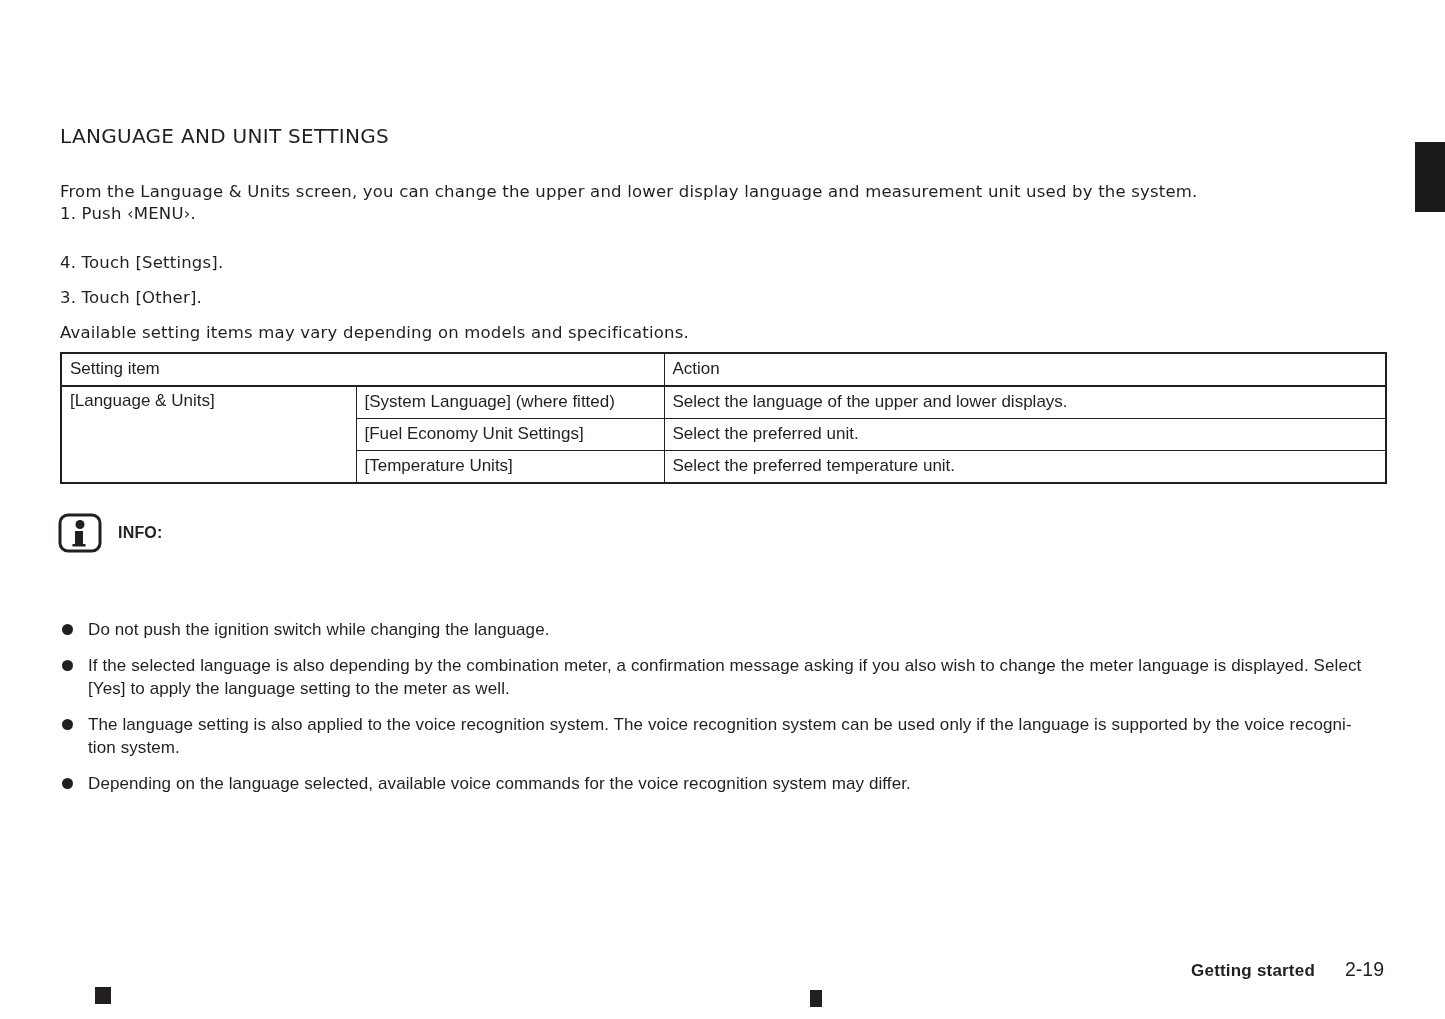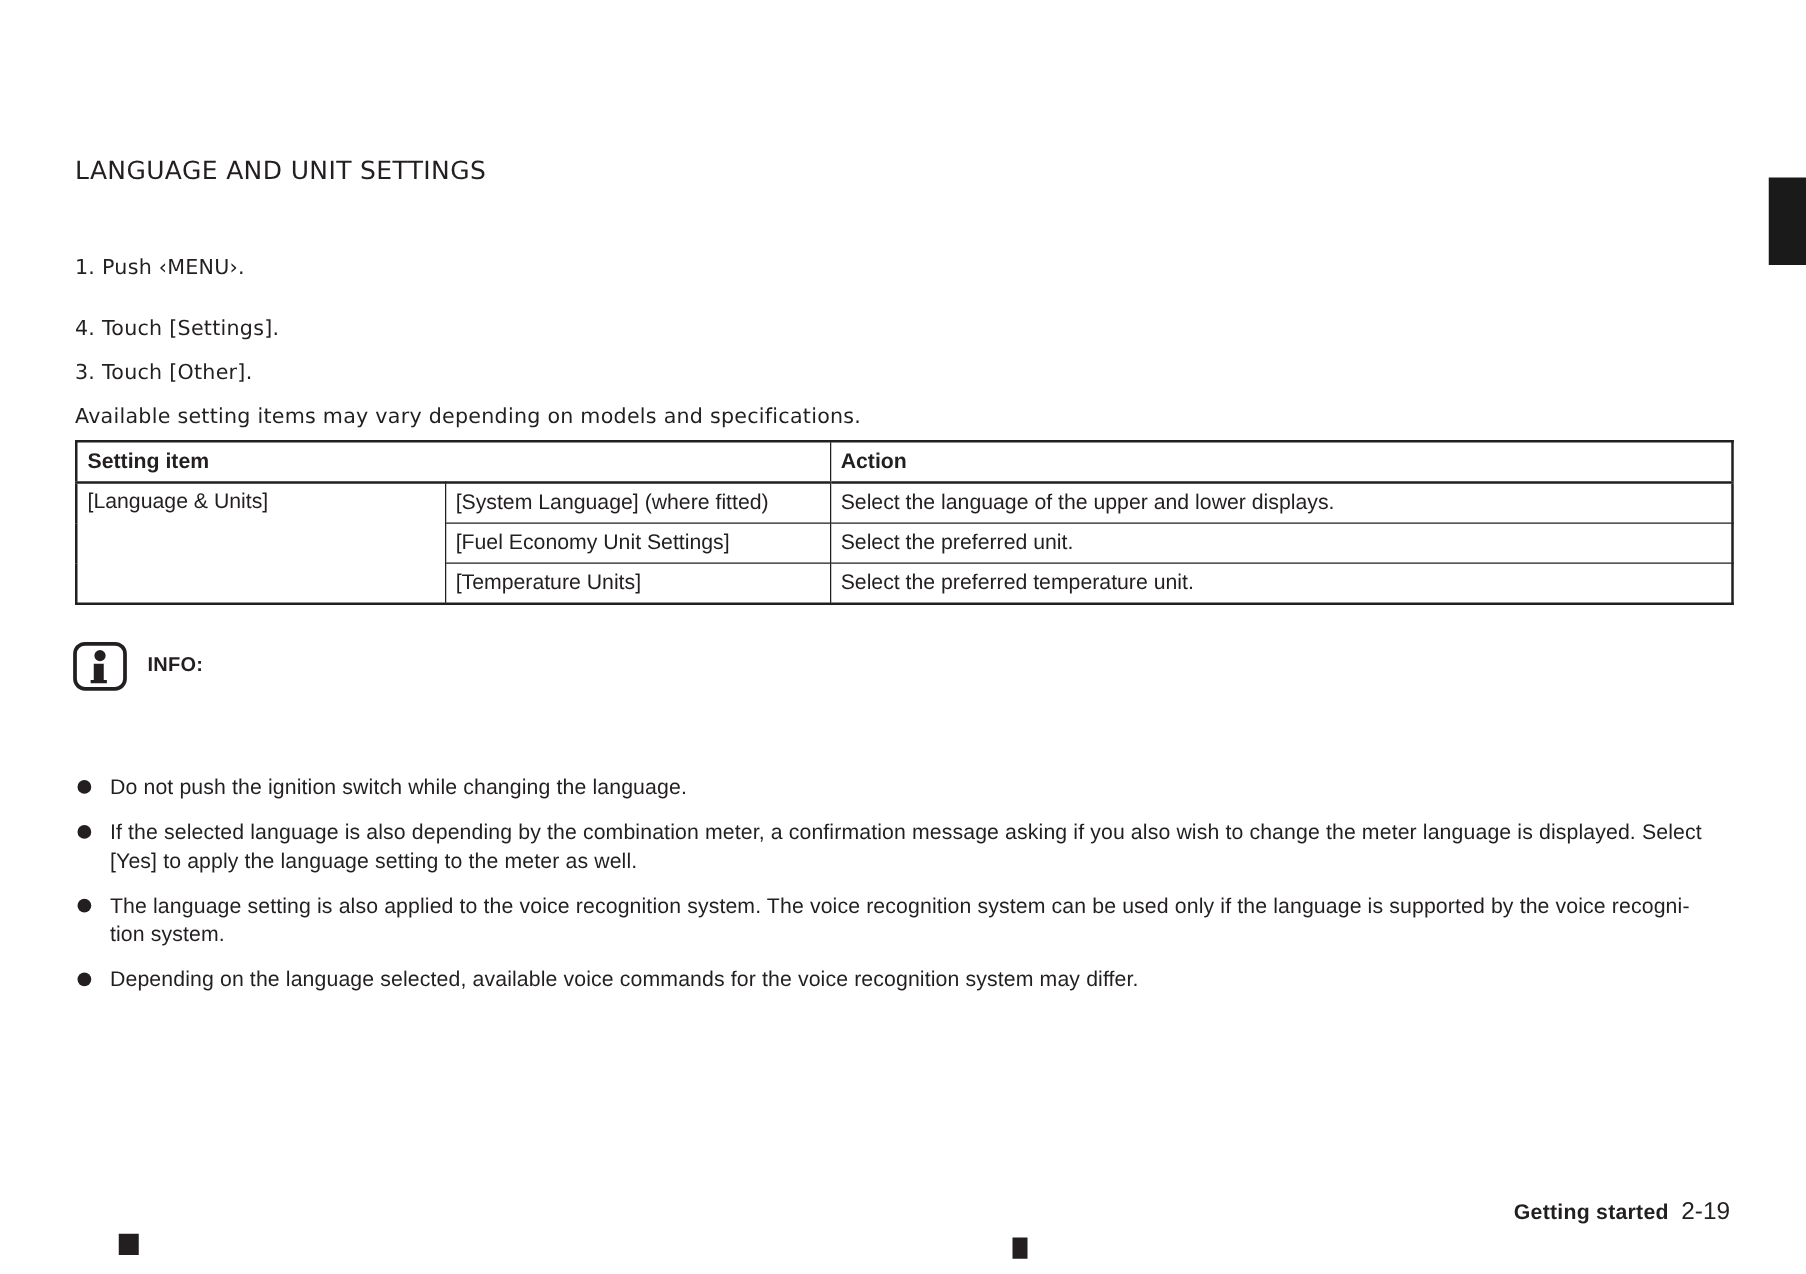--- a/index.html
+++ b/index.html
@@ -52,21 +52,21 @@
   }
   table.settings td {
     border: 1.5px solid #231f20;
     padding: 3px 8px 4px 8px;
     height: 24px;
     vertical-align: middle;
     overflow: hidden;
     white-space: nowrap;
   }
   table.settings { border: 2.5px solid #231f20; }
-  table.settings .hdr td { font-weight: 700; border-bottom-width: 2px; }
+  table.settings .hdr td { font-weight: 400; border-bottom-width: 2px; }
   table.settings .group-cell { vertical-align: top; padding-top: 4px; }
   .col-group   { width: 295px; }
   .col-setting { width: 308px; }
   .col-action  { width: 722px; }
 
   
   .info-head {
     position: absolute;
     left: 58px; top: 513px;
     display: flex;
@@ -111,21 +111,21 @@
   
   .footer {
     position: absolute;
     right: 61px; top: 958px;
     font-size: 17px;
     color: #231f20;
     display: flex;
     align-items: baseline;
   }
   .footer .chapter { font-weight: 700; letter-spacing: 0.2px; }
-  .footer .pagenum { font-weight: 400; font-size: 19.5px; margin-left: 10px; }
+  .footer .pagenum { font-weight: 400; font-size: 19.5px; margin-left: 30px; }
 
   
   .chapter-tab {
     position: absolute;
     right: 0; top: 142px;
     width: 30px; height: 70px;
     background: #1a1a1a;
   }
   .mark { position: absolute; background: #231f20; }
   .mark-left  { left: 95px;  top: 987px; width: 16px; height: 17px; }
@@ -133,20 +133,21 @@
 </style>
 </head>
 <body>
 
 <div class="page">
 
   <div class="chapter-tab"></div>
 
   <h1 class="section-title">LANGUAGE AND UNIT SETTINGS</h1>
 
+  <p class="body-line intro">From the Language &amp; Units screen, you can change the upper and lower display language and measurement unit used by the system.</p>
   <p class="body-line step1">1. Push ‹MENU›.</p>
   <p class="body-line step2">4. Touch [Settings].</p>
   <p class="body-line step3">3. Touch [Other].</p>
   <p class="body-line note">Available setting items may vary depending on models and specifications.</p>
 
   <table class="settings">
     <colgroup>
       <col class="col-group">
         <col class="col-setting">
         <col class="col-action">

